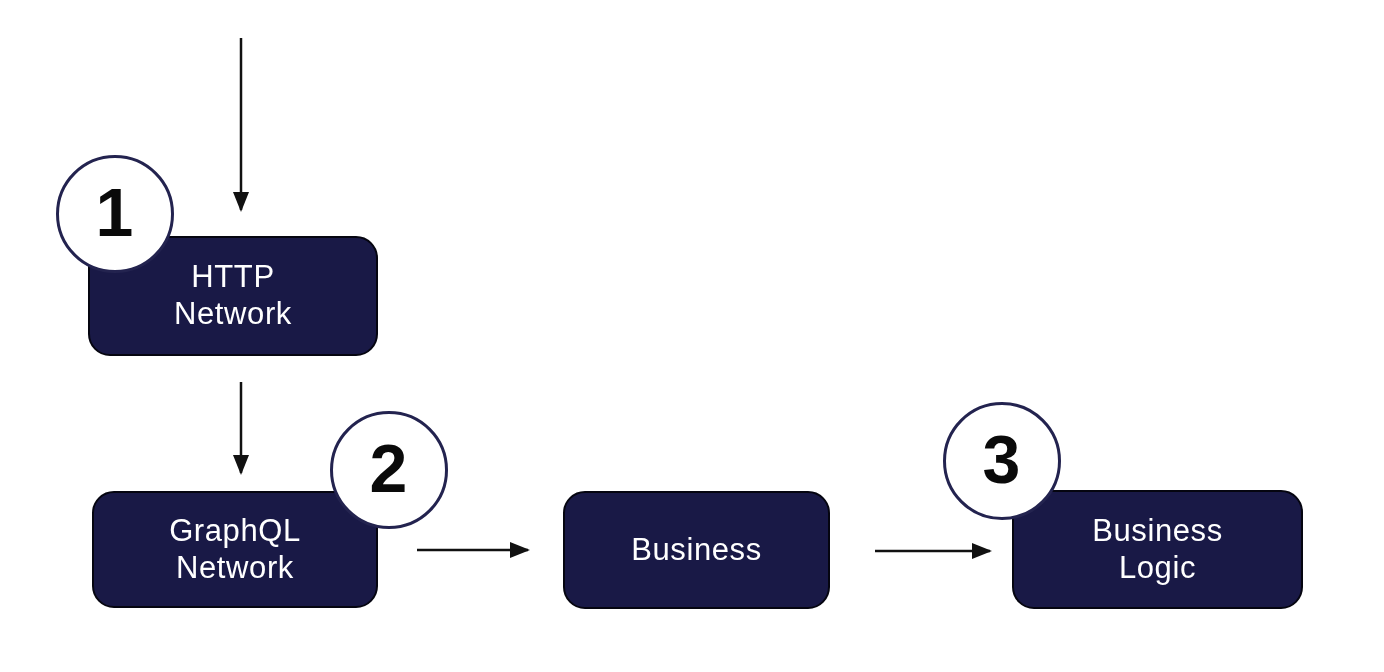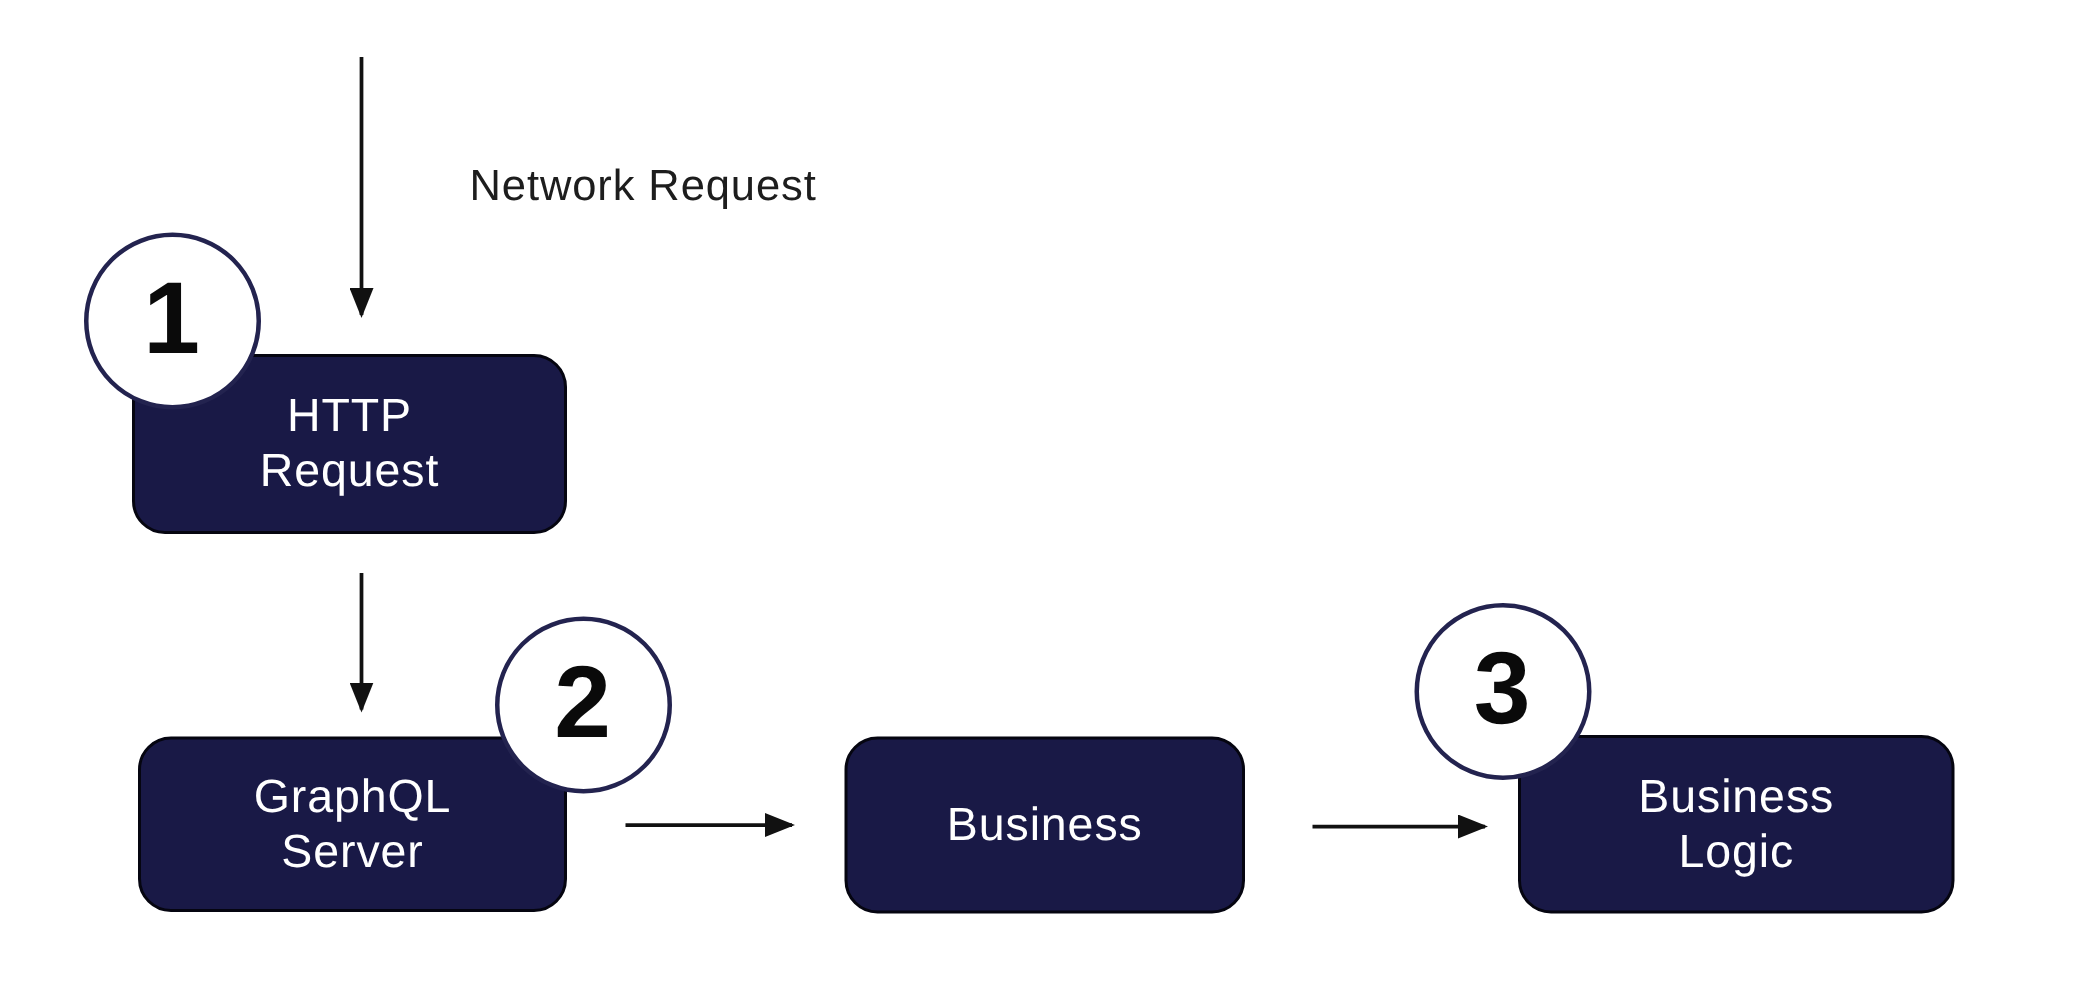--- a/index.html
+++ b/index.html
@@ -73,30 +73,29 @@
       <marker id="ah" markerUnits="userSpaceOnUse" markerWidth="20" markerHeight="16" refX="18" refY="8" orient="auto">
         <path d="M0,0 L20,8 L0,16 Z" fill="var(--arrow-color)"></path>
       </marker>
     </defs>
     <line x1="241" y1="38" x2="241" y2="210" stroke="var(--arrow-color)" stroke-width="2.5" marker-end="url(#ah)"></line>
     <line x1="241" y1="382" x2="241" y2="473" stroke="var(--arrow-color)" stroke-width="2.5" marker-end="url(#ah)"></line>
     <line x1="417" y1="550" x2="528" y2="550" stroke="var(--arrow-color)" stroke-width="2.5" marker-end="url(#ah)"></line>
     <line x1="875" y1="551" x2="990" y2="551" stroke="var(--arrow-color)" stroke-width="2.5" marker-end="url(#ah)"></line>
   </svg>
 
-  <div class="flow-label">Network Request</div>
 
   <div class="node node-http">
     <span>HTTP
-Request</span>
+Network</span>
   </div>
 
   <div class="node node-graphql">
     <span>GraphQL
-Server</span>
+Network</span>
   </div>
 
   <div class="node node-resolver">
     <span>Business</span>
   </div>
 
   <div class="node node-business">
     <span>Business
 Logic</span>
   </div>

